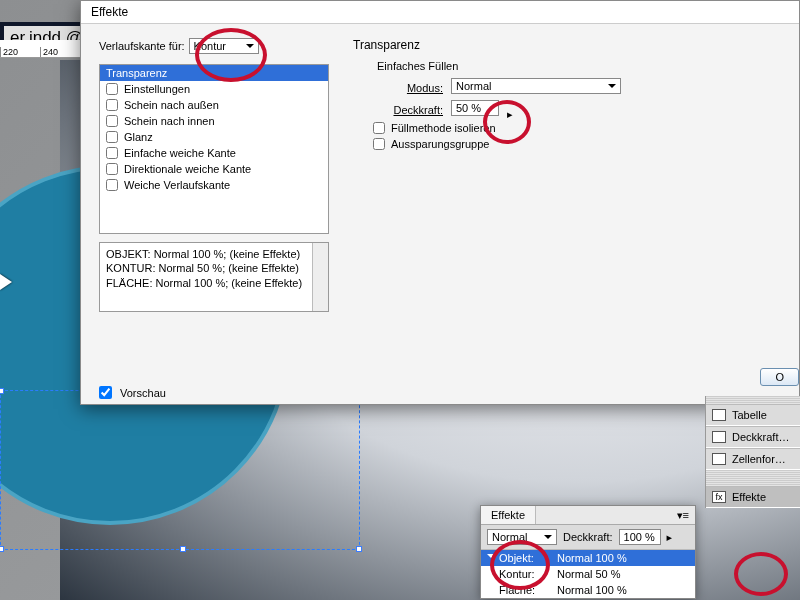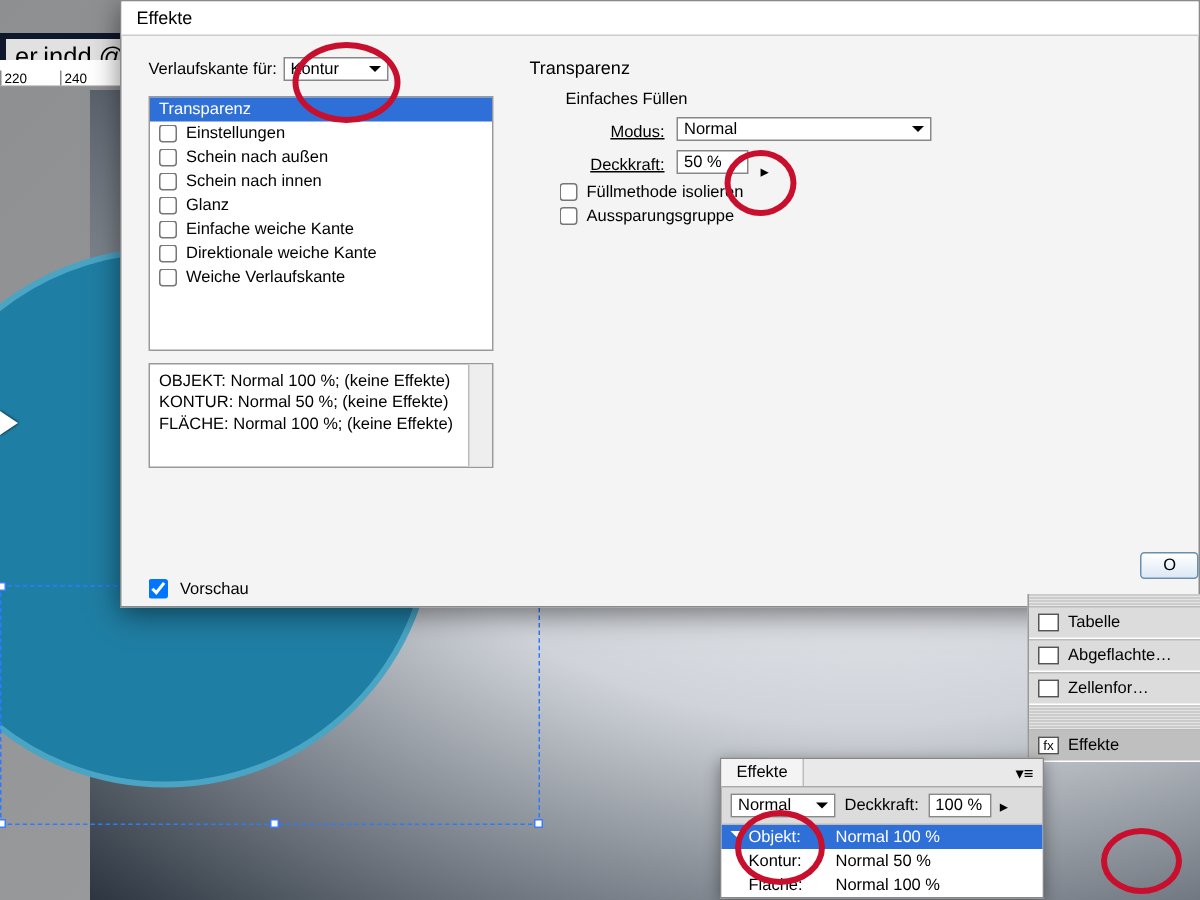--- a/index.html
+++ b/index.html
@@ -31,21 +31,21 @@
 .sec-title{font-size:12px;margin-bottom:8px}
 .group{border:none;padding-left:20px}
 .group legend{font-size:11px;padding:0 4px}
 .row{display:flex;align-items:flex-end;gap:8px;margin:6px 0}
 .row label{text-decoration:underline;width:70px;text-align:right}
 .num-input{border:1px solid #888;background:#fff;padding:1px 4px;width:48px}
 .chk-row{display:flex;align-items:center;gap:6px;margin:4px 0}
 .chk-row input{width:12px;height:12px}
 .dlg-footer{display:flex;align-items:flex-end;padding:0 18px;height:30px;gap:8px}
 .btn{position:absolute;right:0;bottom:18px;border:1px solid #6a8fb0;background:linear-gradient(#fff,#dce8f5);border-radius:3px;padding:2px 14px}
-.panels-right{position:absolute;right:0;top:396px;width:115px;background:#dcdcdc;border-left:1px solid #999}
+.panels-right{position:absolute;right:0;top:396px;width:95px;background:#dcdcdc;border-left:1px solid #999}
 .pr-item{display:flex;align-items:center;gap:6px;padding:4px 6px;border-top:1px solid #bbb;border-bottom:1px solid #fff}
 .pr-item.sel{background:#bfbfbf}
 .pr-item .ic{width:14px;height:12px;border:1px solid #555;background:#fff;position:relative;flex-shrink:0}
 .pr-sep{height:8px;background:repeating-linear-gradient(#ccc,#ccc 1px,#e4e4e4 1px,#e4e4e4 2px)}
 .fx-panel{position:absolute;left:480px;top:505px;width:216px;background:#dcdcdc;border:1px solid #888;box-shadow:0 2px 10px rgba(0,0,0,.4)}
 .fx-head{display:flex;align-items:center;background:#e9e9e9;border-bottom:1px solid #aaa}
 .fx-tab{padding:3px 10px;border-right:1px solid #bbb;background:#f4f4f4}
 .fx-ctrl{display:flex;align-items:center;gap:6px;padding:4px 6px;border-bottom:1px solid #bbb}
 .fx-ctrl .combo{min-width:70px}
 .fx-rows{background:#fff}
@@ -163,21 +163,21 @@
 </div>
 
 <div class="panels-right">
   <div class="pr-sep"></div>
   <div class="pr-item">
       <span class="ic"></span>
       <span>Tabelle</span>
     </div>
   <div class="pr-item">
       <span class="ic"></span>
-      <span>Abgeflachte…</span>
+      <span>Deckkraft…</span>
     </div>
   <div class="pr-item">
       <span class="ic"></span>
       <span>Zellenfor…</span>
     </div>
   <div class="pr-sep"></div>
   <div class="pr-sep"></div>
   <div class="pr-item sel">
       <span class="ic" style="font-size:9px;line-height:10px;text-align:center">fx</span>
       <span>Effekte</span>

